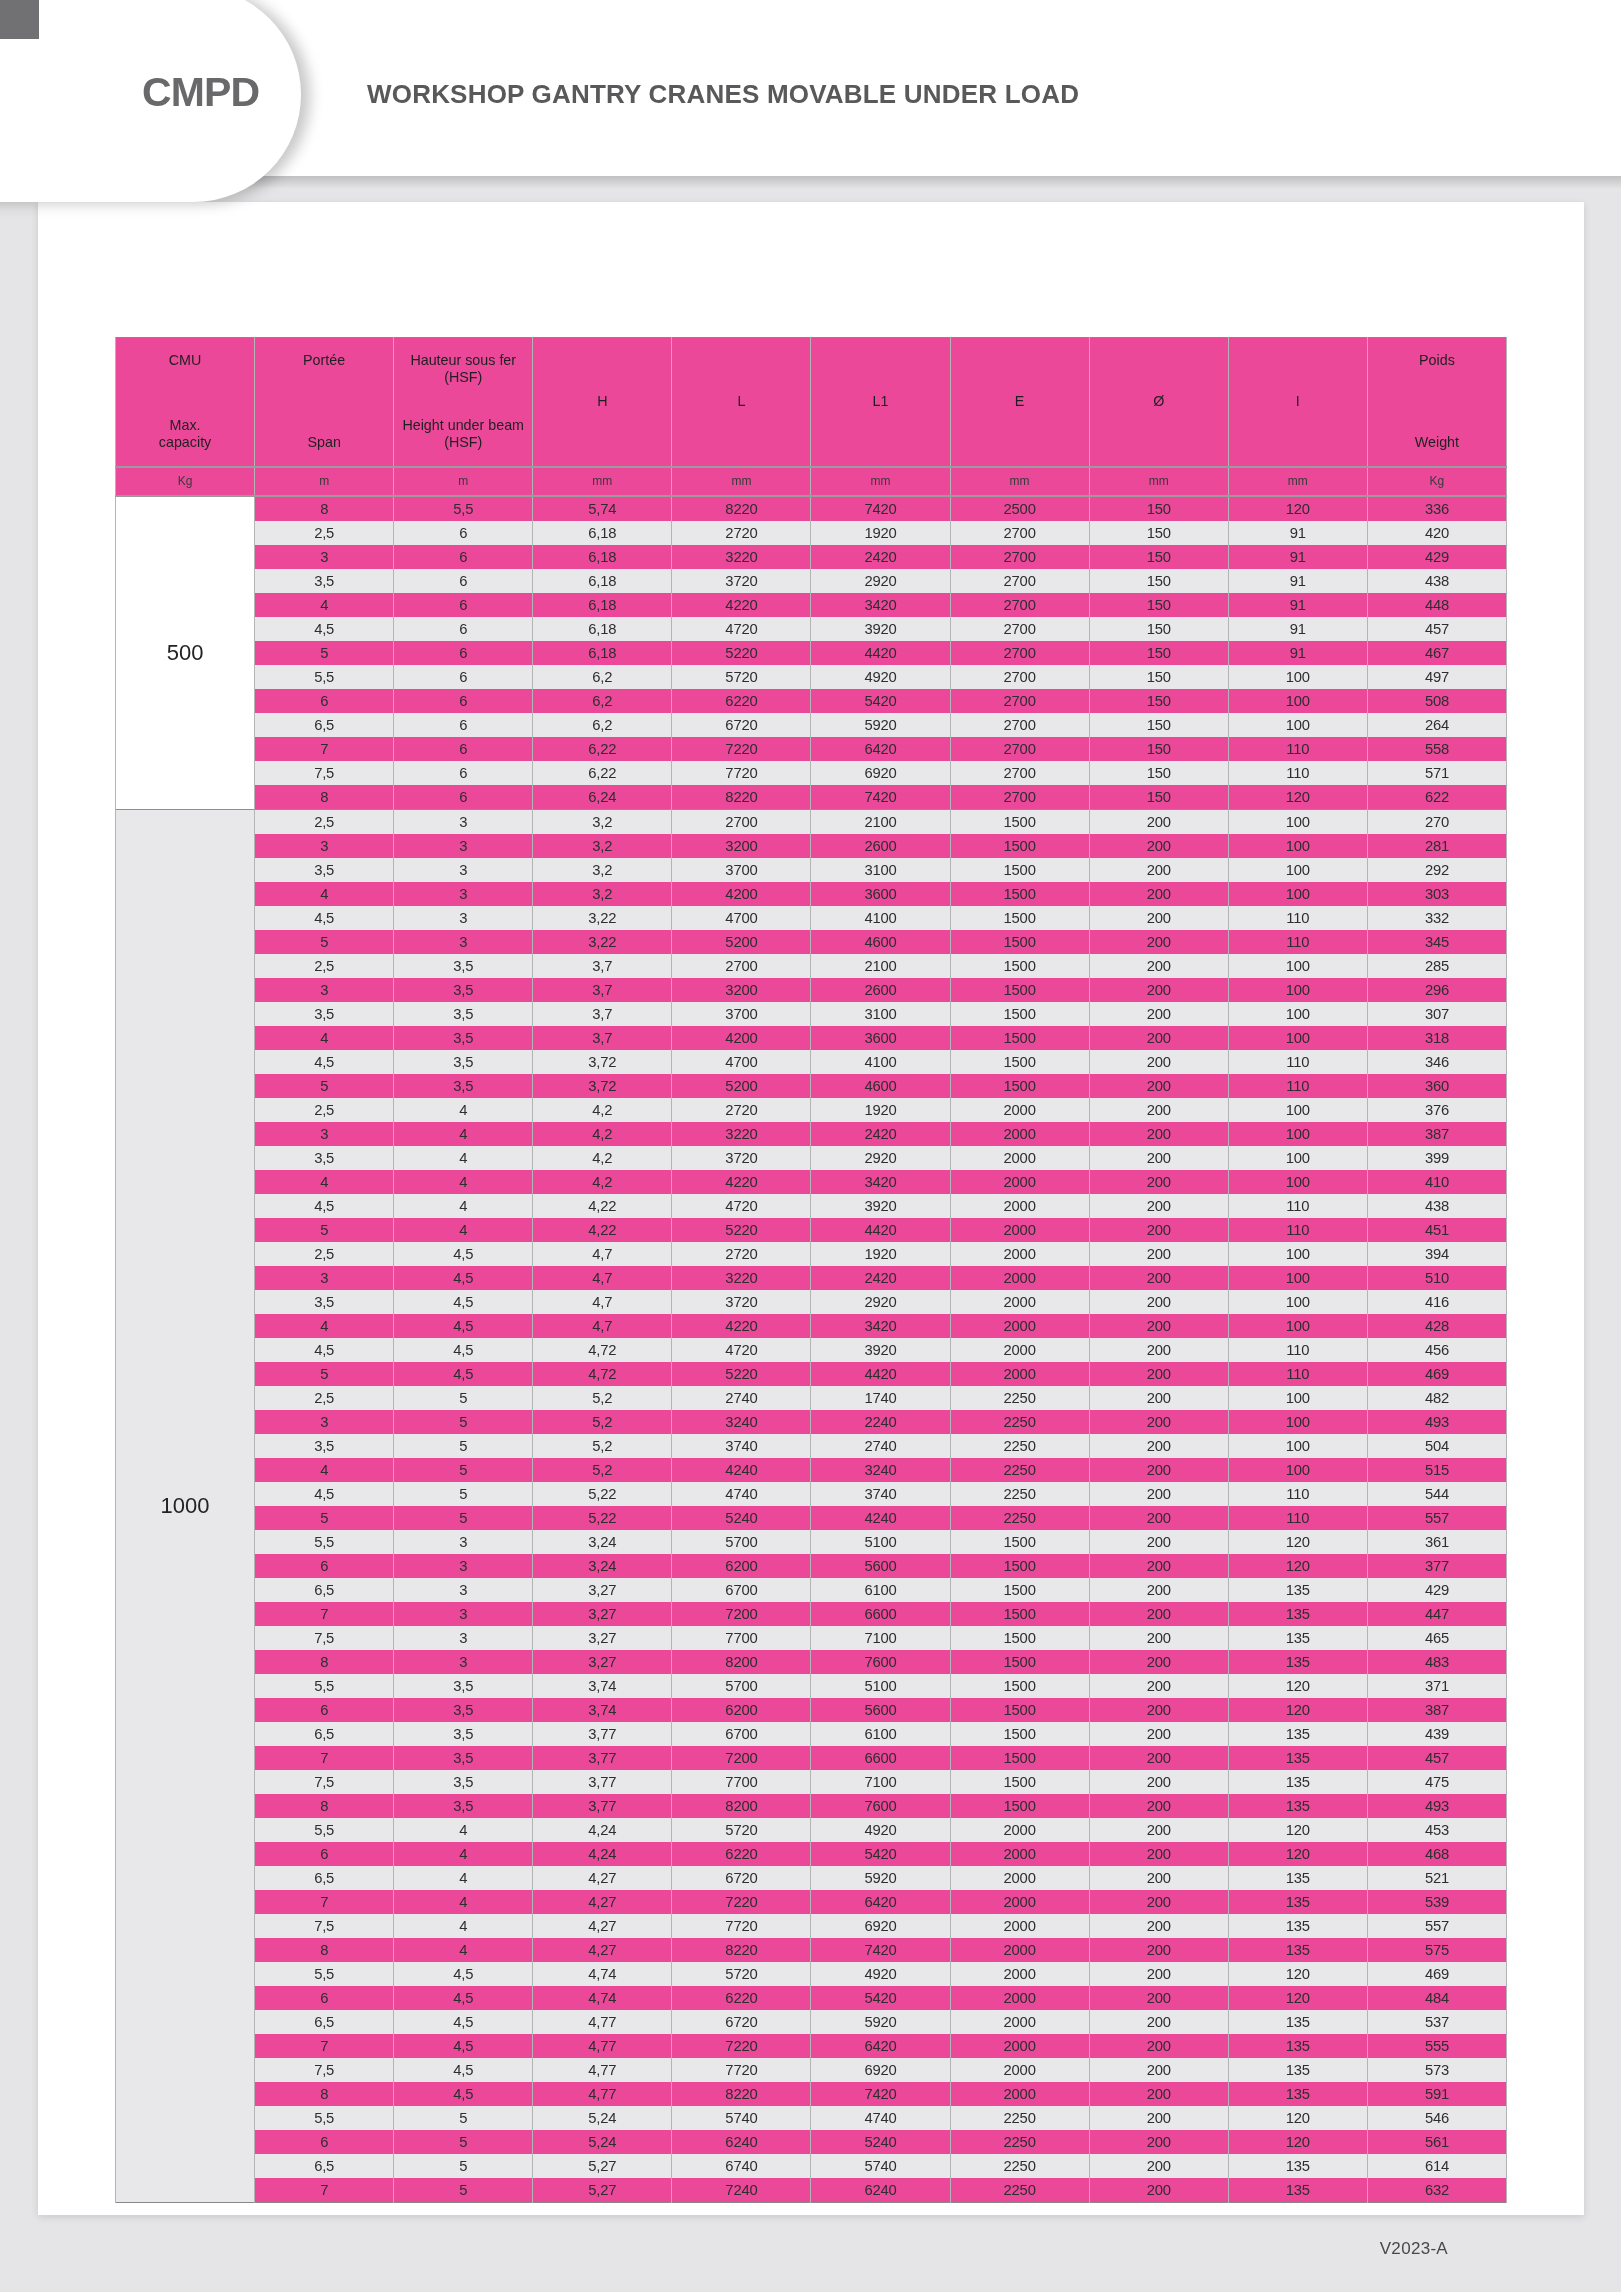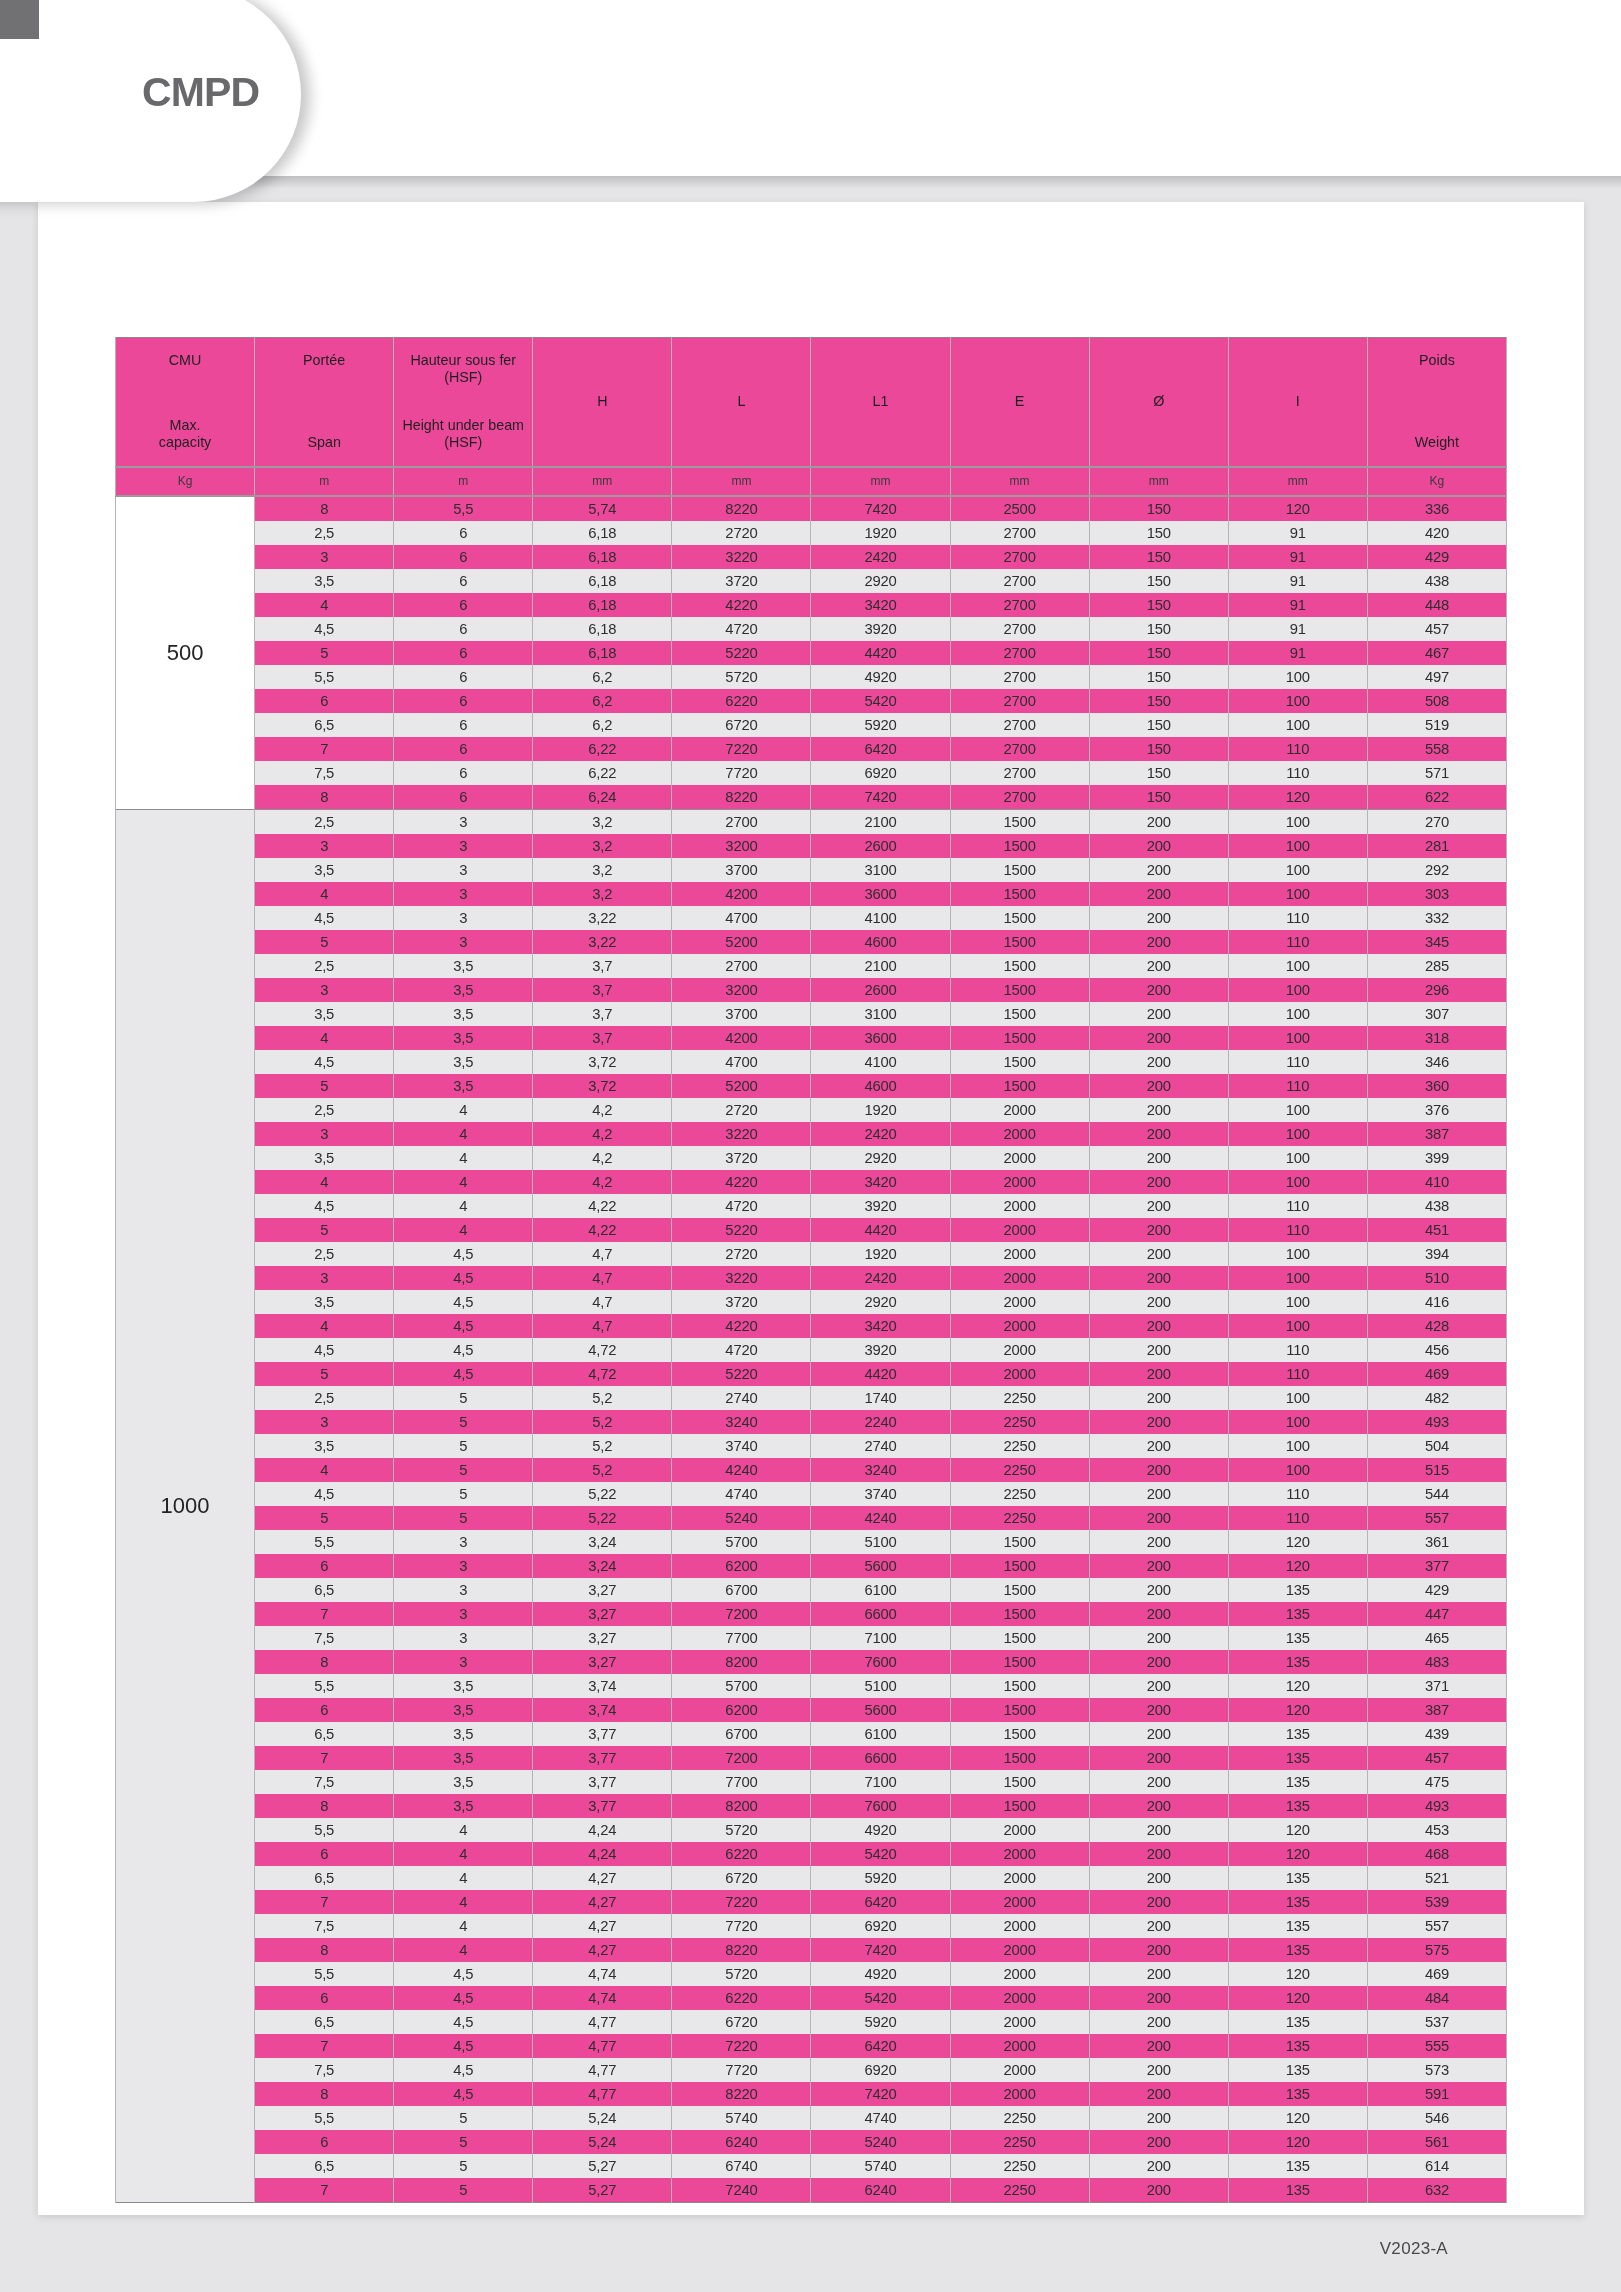--- a/index.html
+++ b/index.html
@@ -86,20 +86,21 @@
     position:absolute;top:2239px;right:173px;z-index:2;
     font-size:17px;color:#48484a;letter-spacing:0.3px;
   }
 </style>
 </head>
 <body>
 
 <div class="band">
   <div class="brand-capsule"></div>
   <div class="brand-text">CMPD</div>
+  <div class="page-title">WORKSHOP GANTRY CRANES MOVABLE UNDER LOAD</div>
 </div>
 <div class="corner-square"></div>
 
 <div class="card"></div>
 
 <table class="spec">
   <thead>
     <tr class="label-row" id="label-row">
         <th>
           <div class="th-stack"><span>CMU</span><span>Max.
@@ -251,21 +252,21 @@
       </tr>
       <tr class="shade">
         <td>6,5</td>
         <td>6</td>
         <td>6,2</td>
         <td>6720</td>
         <td>5920</td>
         <td>2700</td>
         <td>150</td>
         <td>100</td>
-        <td>519</td>
+        <td>264</td>
       </tr>
       <tr>
         <td>7</td>
         <td>6</td>
         <td>6,22</td>
         <td>7220</td>
         <td>6420</td>
         <td>2700</td>
         <td>150</td>
         <td>110</td>

